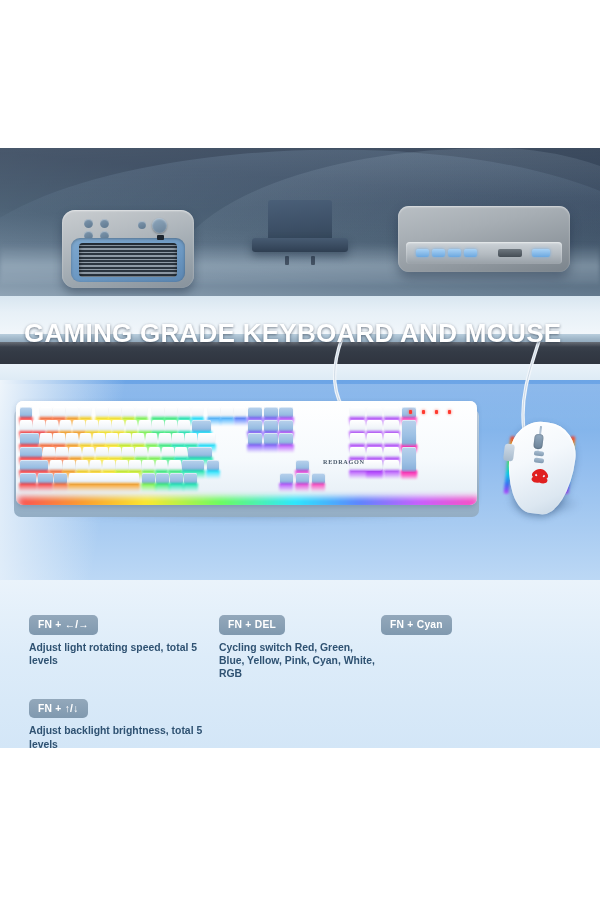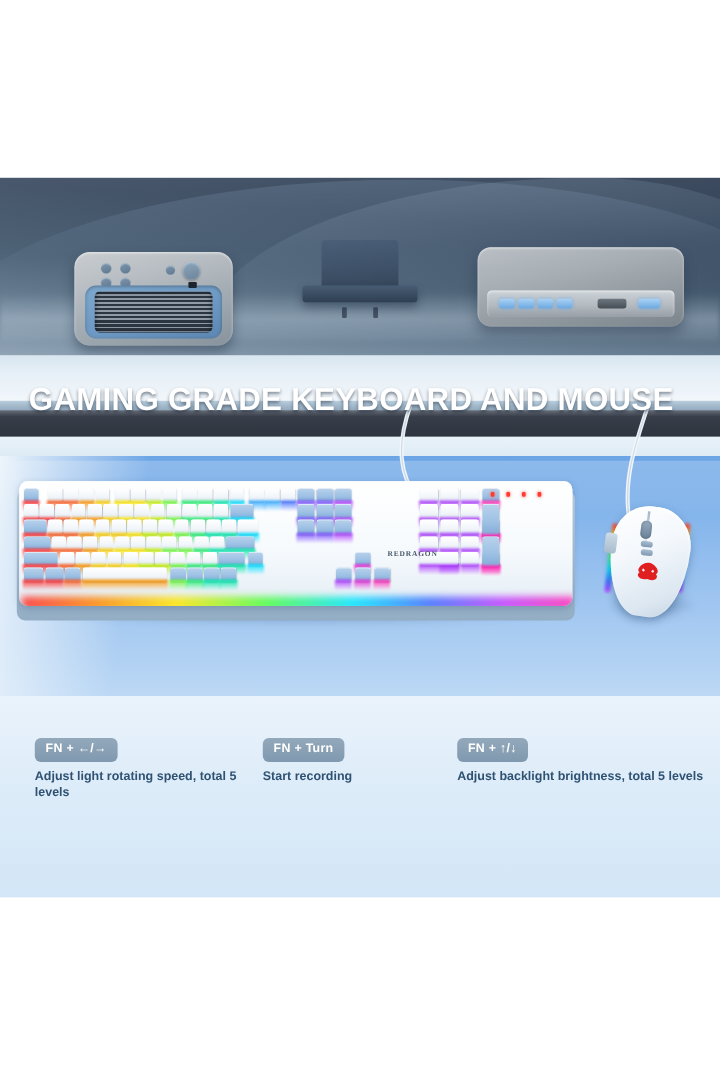--- a/index.html
+++ b/index.html
@@ -576,24 +576,27 @@
   <div class="features">
     <div class="feat-grid">
 
 
 
       <div class="feat c3">
         <span class="chip">FN + ←/→</span>
         <div class="feat-desc">Adjust light rotating speed, total 5 levels</div>
       </div>
 
+      <div class="feat c1">
+        <span class="chip">FN +  DEL</span>
+        <div class="feat-desc">Cycling switch Red, Green, Blue, Yellow, Pink, Cyan, White, RGB</div>
+      </div>
 
       <div class="feat c2">
-        <span class="chip">FN + Turn</span>
-        <div class="feat-desc">Start recording</div>
+        <span class="chip">FN + Cyan</span>
       </div>
 
       <div class="feat c3">
         <span class="chip">FN + ↑/↓</span>
         <div class="feat-desc">Adjust backlight brightness, total 5 levels</div>
       </div>
 
     </div>
   </div>
 

